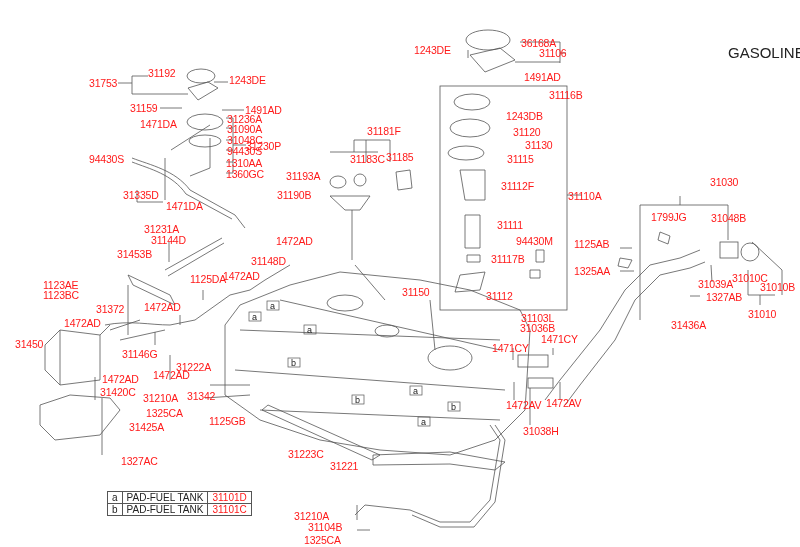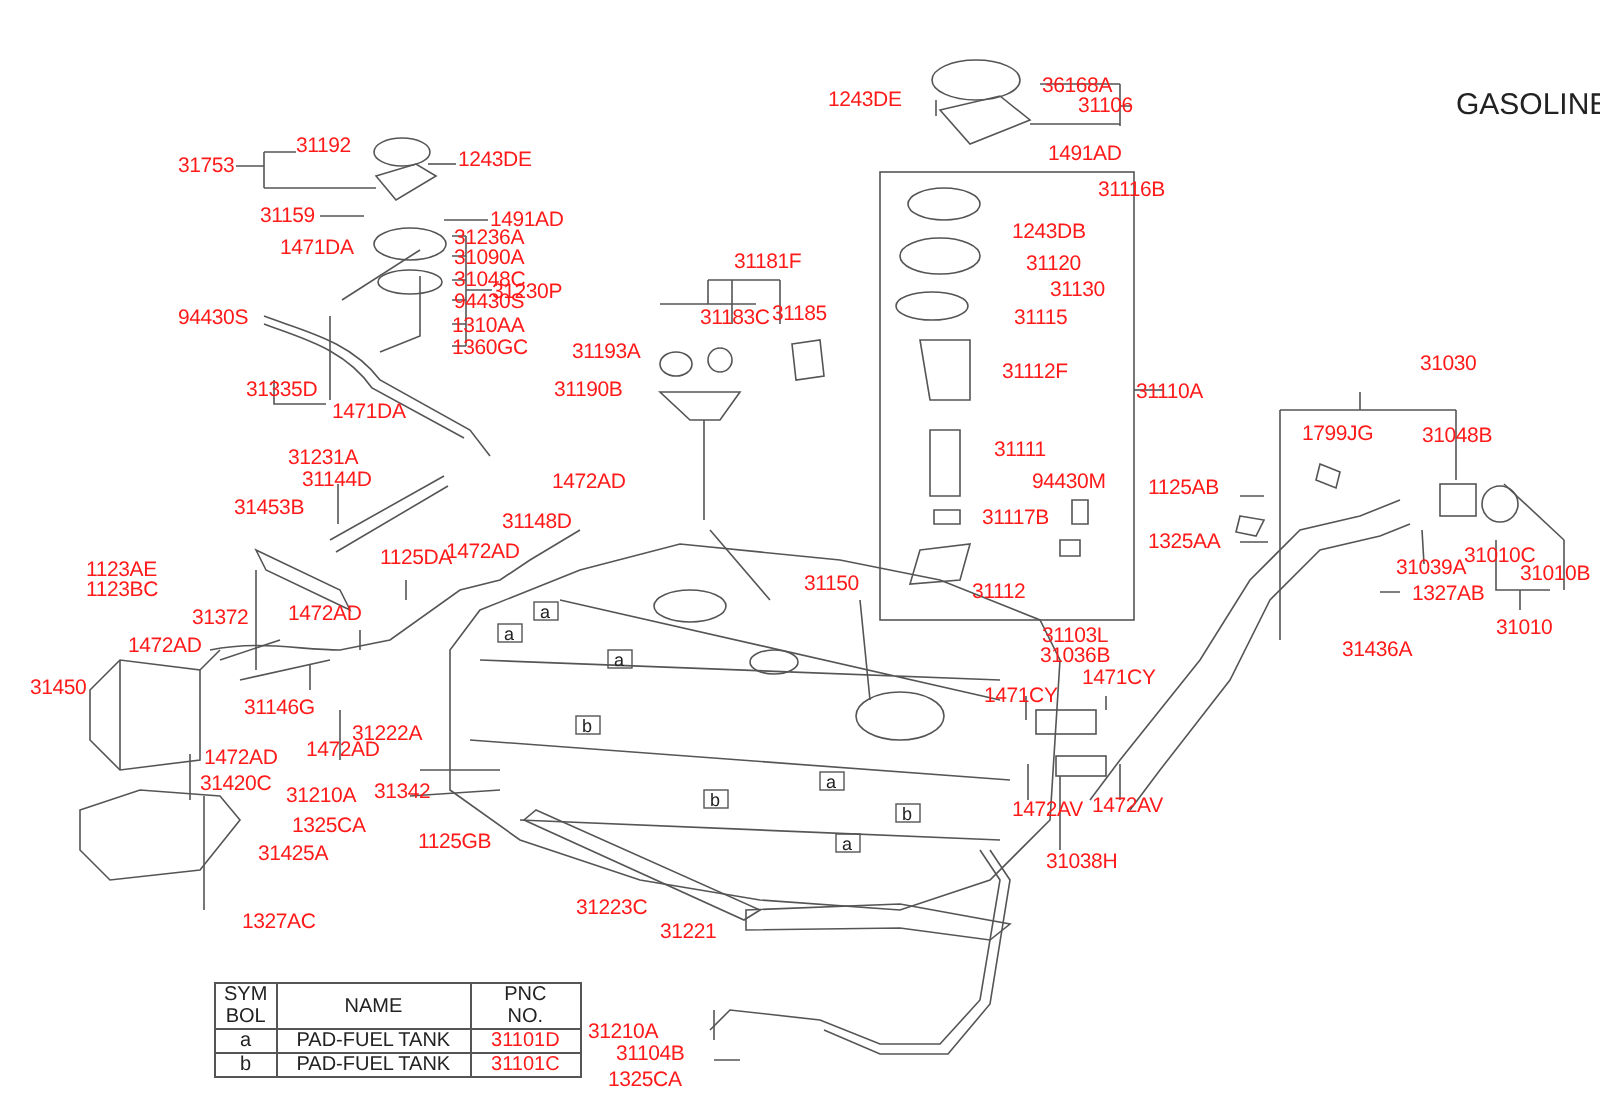--- a/index.html
+++ b/index.html
@@ -227,25 +227,20 @@
 <div class="lbl" style="left:521px;top:313px;">31103L</div>
 <div class="lbl" style="left:520px;top:323px;">31036B</div>
 <div class="lbl" style="left:492px;top:343px;">1471CY</div>
 <div class="lbl" style="left:541px;top:334px;">1471CY</div>
 <div class="lbl" style="left:506px;top:400px;">1472AV</div>
 <div class="lbl" style="left:546px;top:398px;">1472AV</div>
 <div class="lbl" style="left:523px;top:426px;">31038H</div>
 
 <table class="legend">
   <tbody>
-      <tr>
-    <td><span>SYM</span><br><span>BOL</span></td>
-    <td style="width:88px;">NAME</td>
-    <td style="width:46px;"><span>PNC</span><br><span>NO.</span></td>
-  </tr>
   <tr>
     <td>a</td>
     <td>PAD-FUEL TANK</td>
     <td class="pnc">31101D</td>
   </tr>
   <tr>
     <td>b</td>
     <td>PAD-FUEL TANK</td>
     <td class="pnc">31101C</td>
   </tr>

